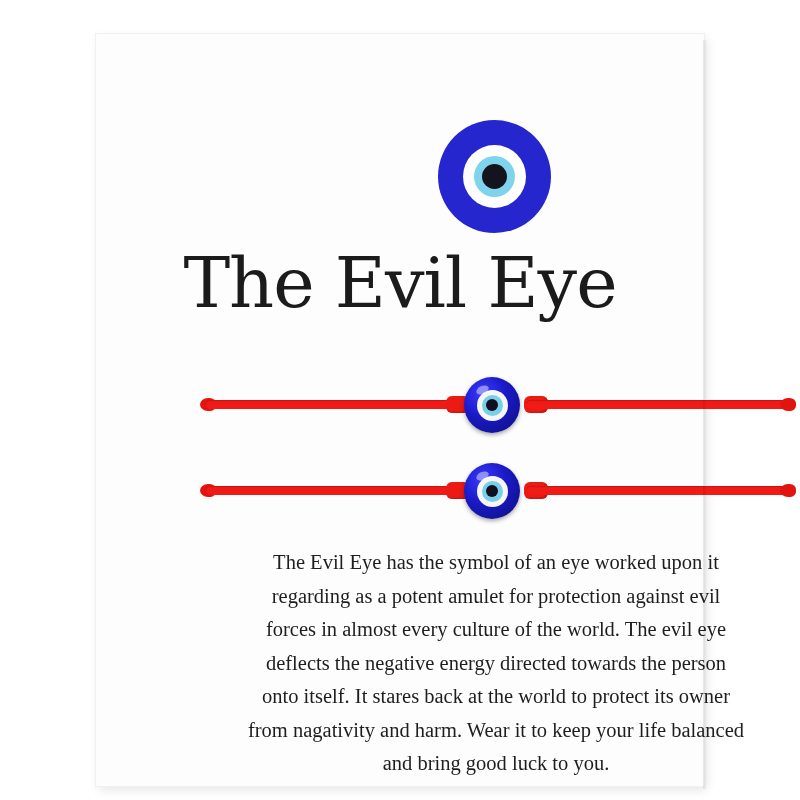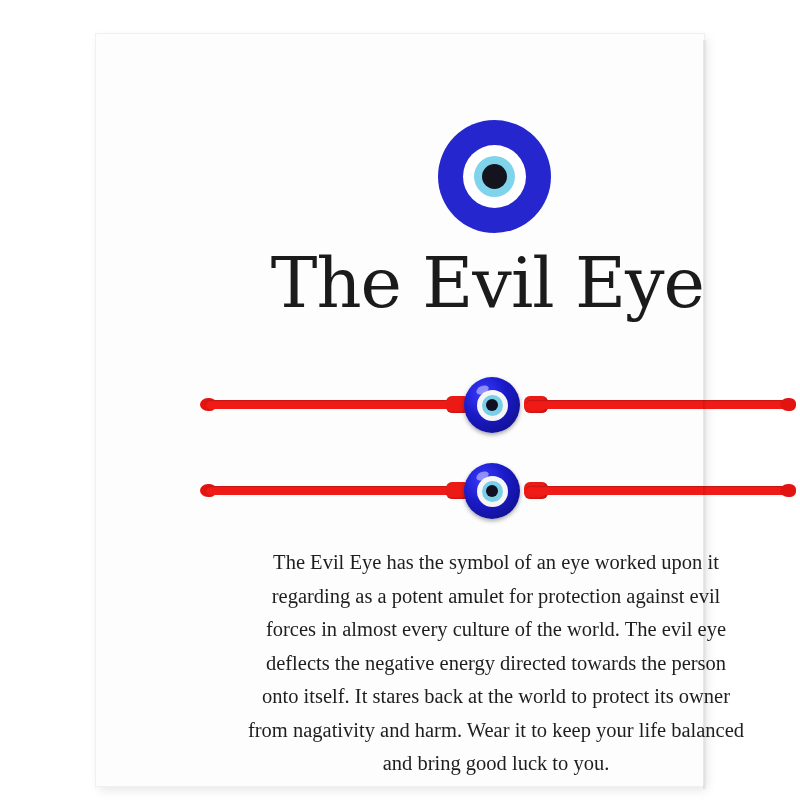--- a/index.html
+++ b/index.html
@@ -80,21 +80,21 @@
     border-radius: 50%;
     background: #14141e;
   }
 
   
   .card-title {
     position: absolute;
     left: 0;
     right: 0;
     top: 208px;
-    text-align: right;
+    text-align: center;
     font-family: "DejaVu Serif", serif;
     font-size: 70px;
     line-height: 82px;
     letter-spacing: -1px;
     color: #1b1b1b;
     font-weight: 400;
   }
 
   
   .bracelet {

